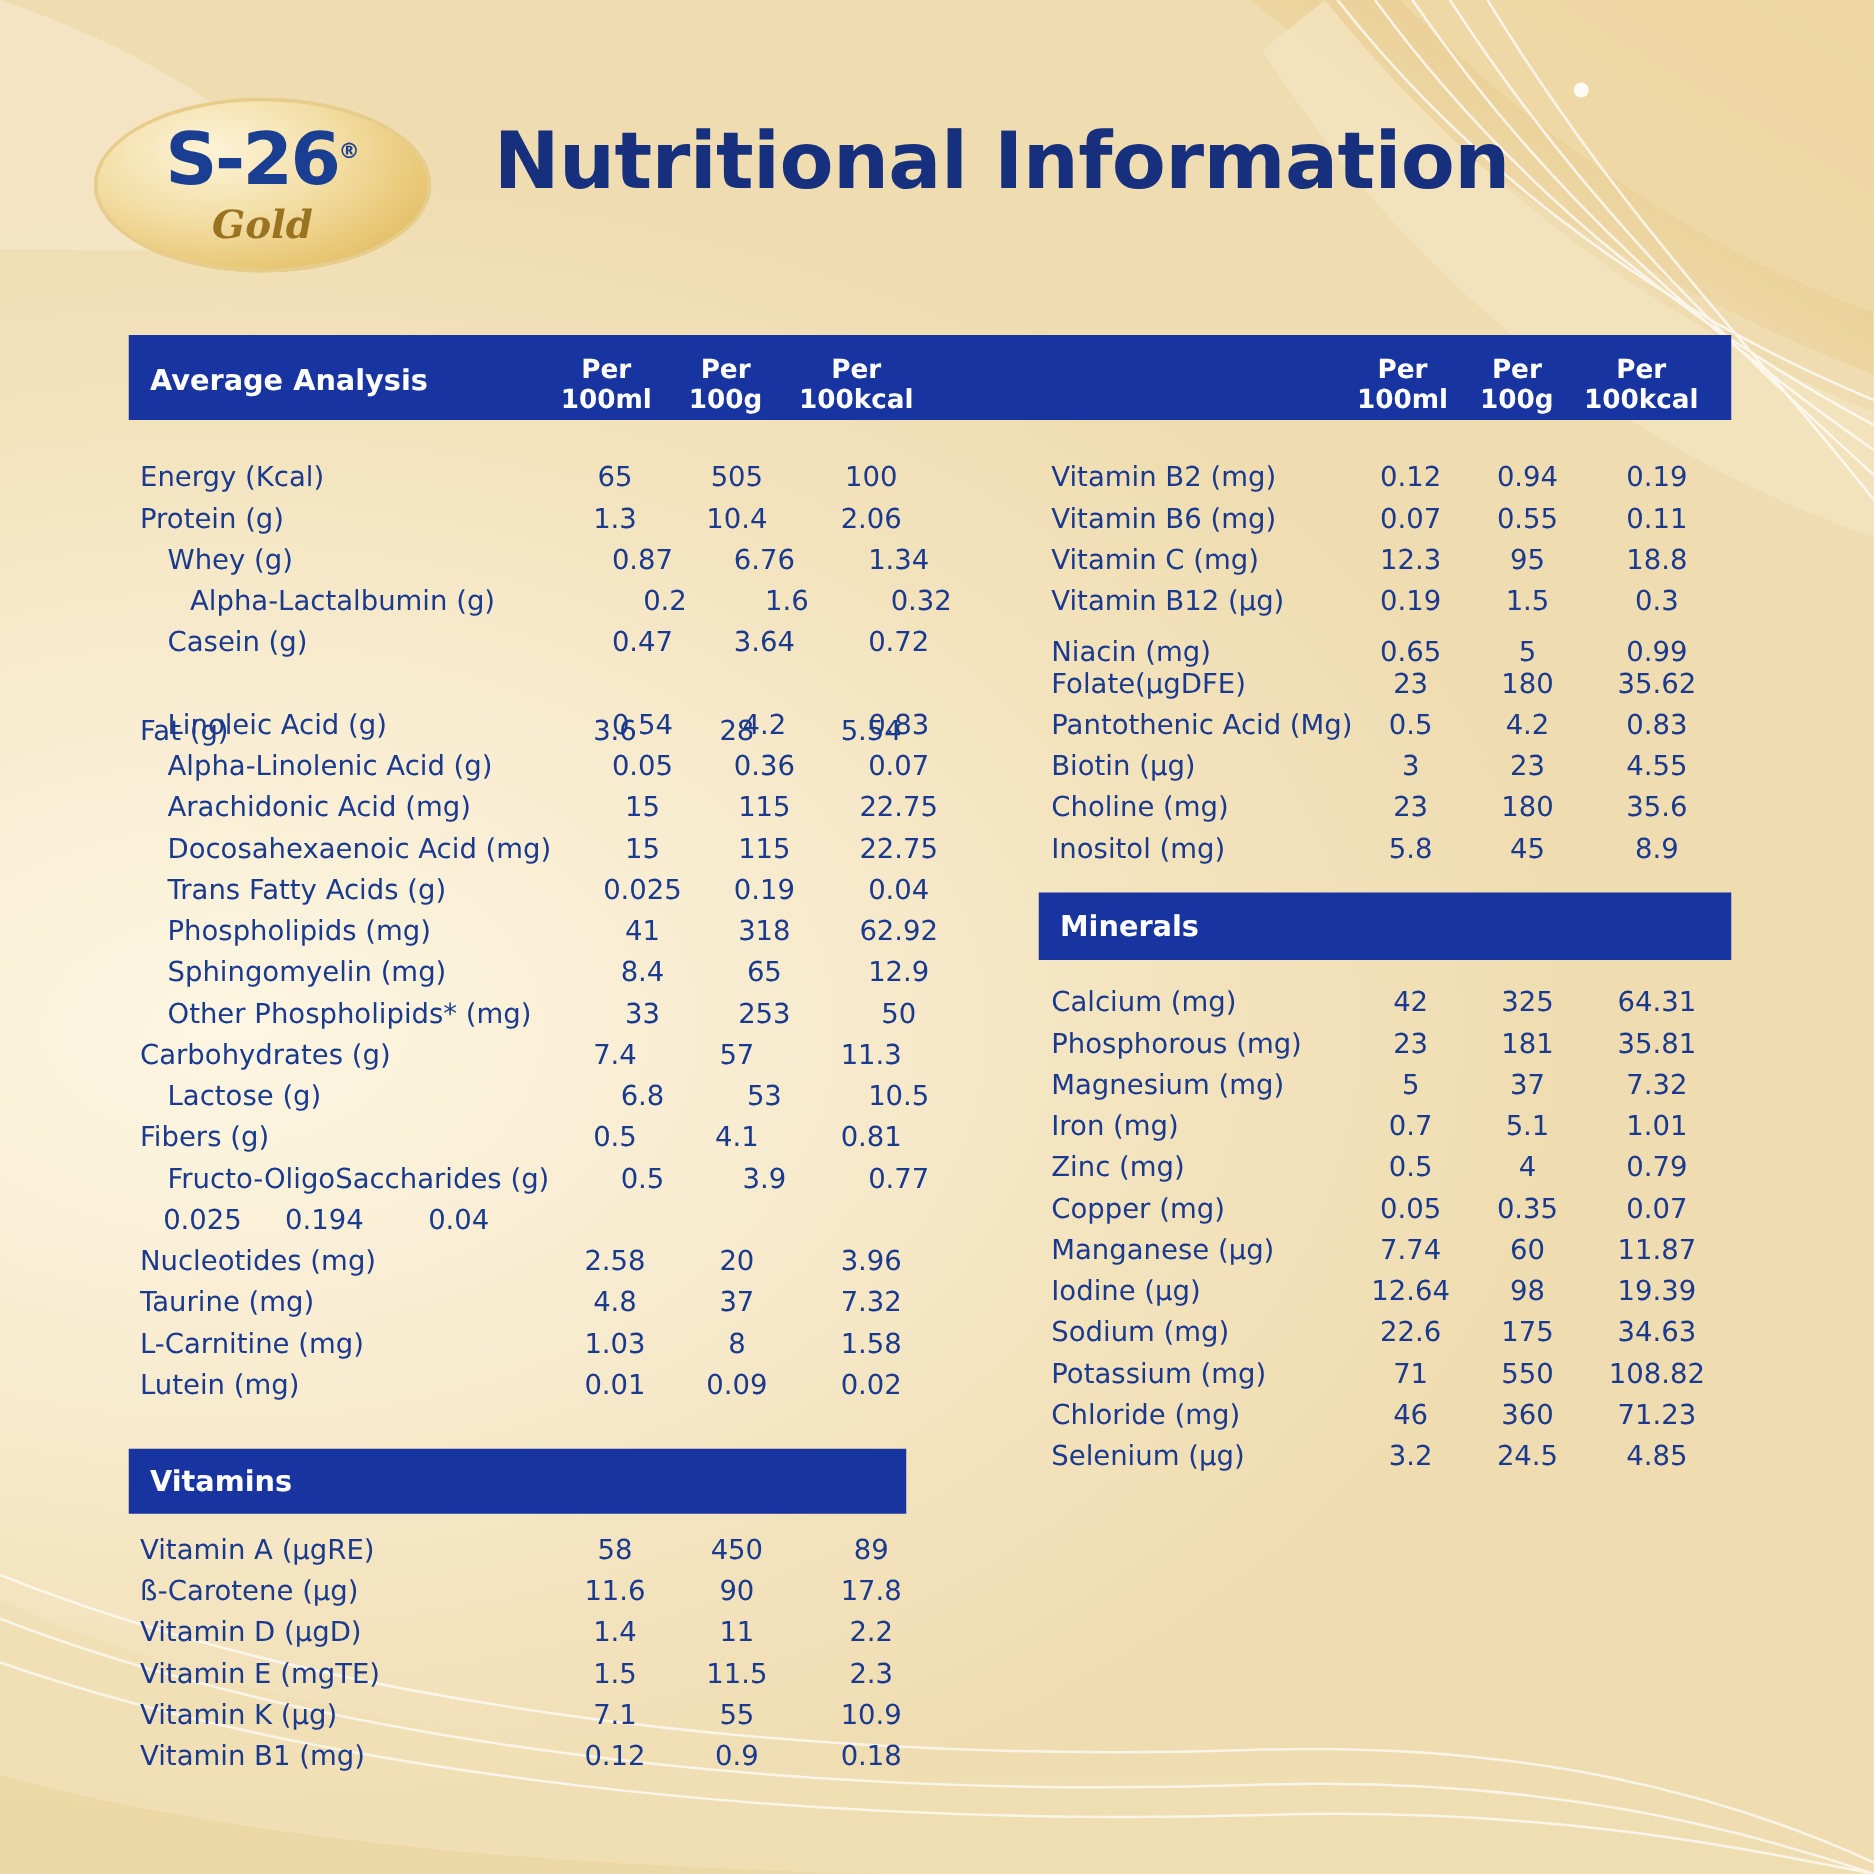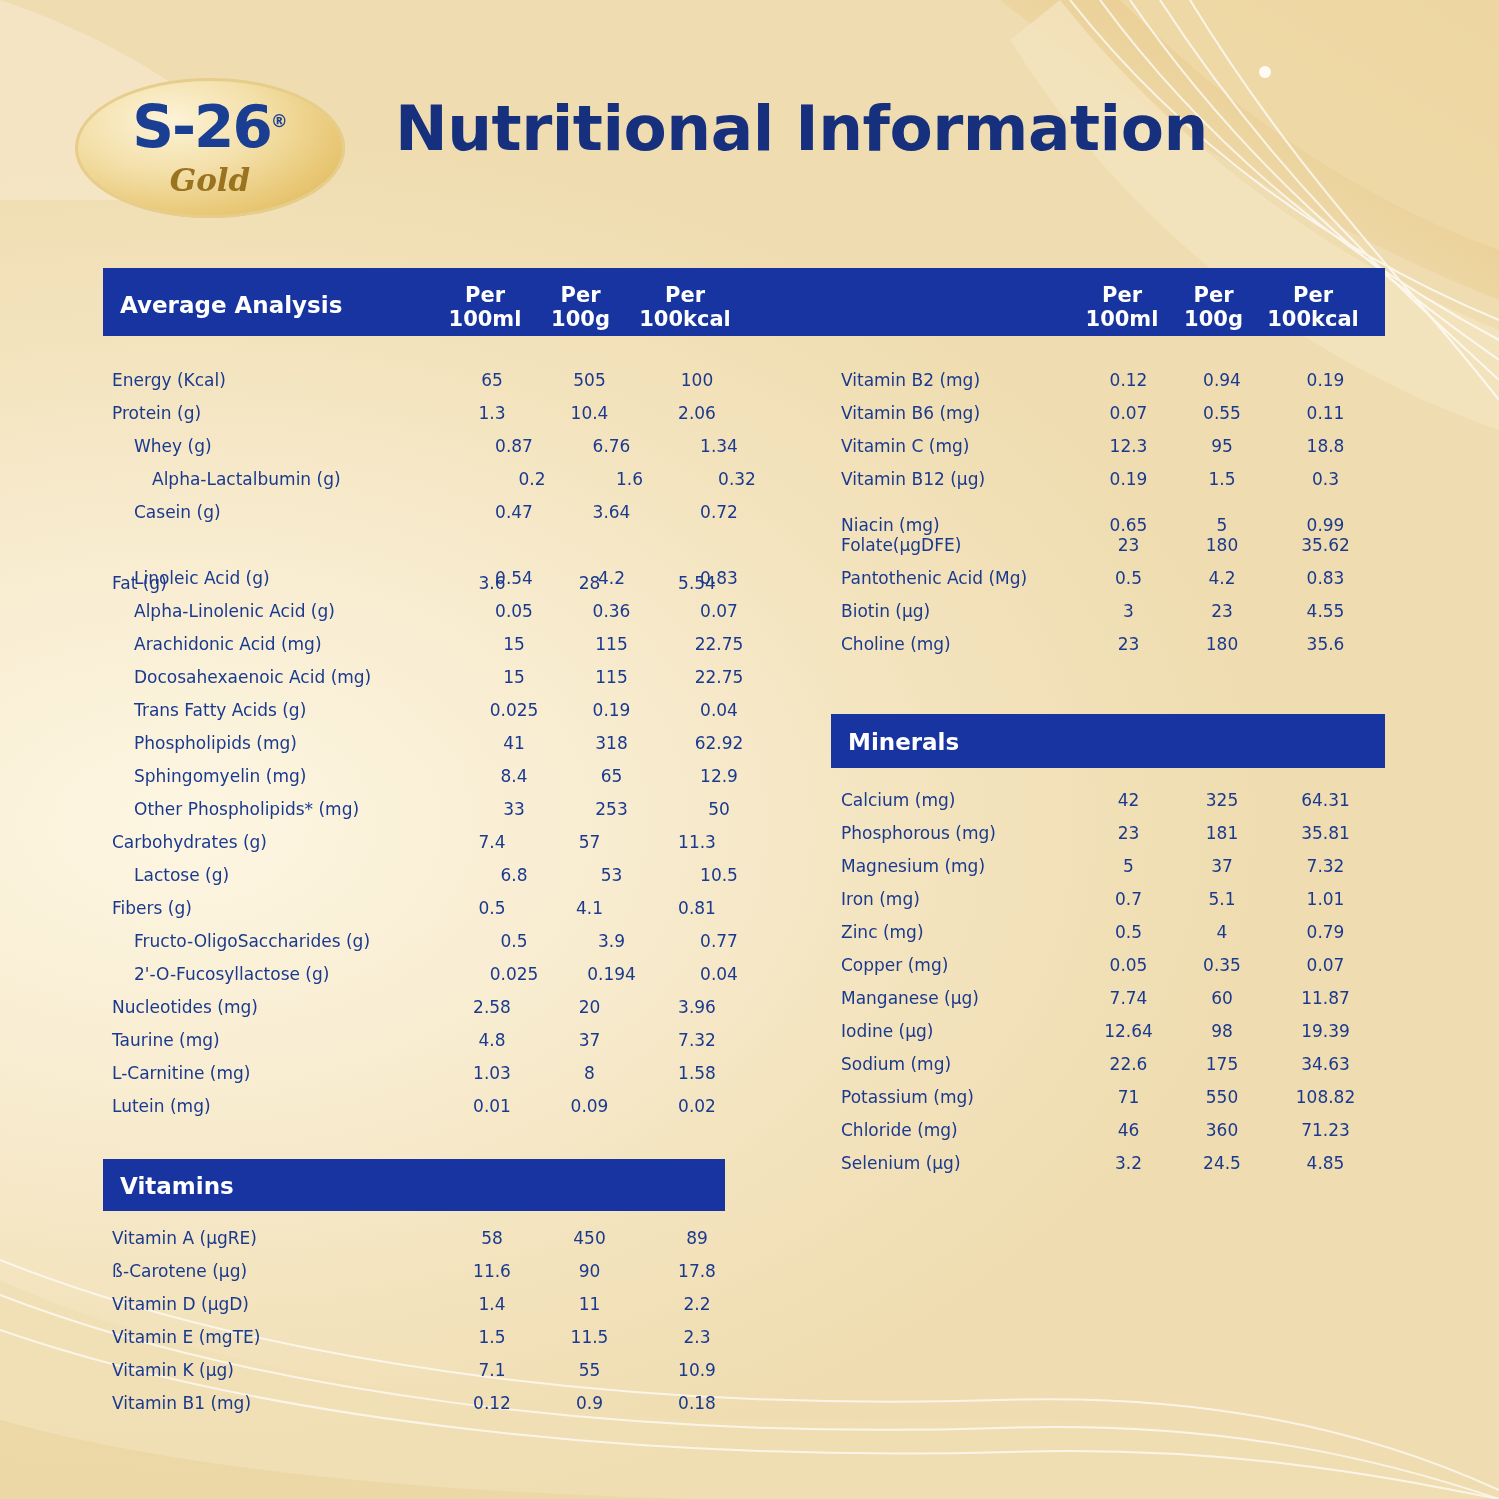--- a/index.html
+++ b/index.html
@@ -113,21 +113,21 @@
 
   
   .rows {
     position: absolute;
     color: #1a3a8f;
   }
   .row {
     display: flex;
     align-items: baseline;
     height: 33px;
-    font-size: 17px;
+    font-size: 22px;
     color: #1a3a8f;
   }
   .row .label {
     flex: 0 0 auto;
     white-space: nowrap;
   }
   .row .v {
     flex: 0 0 auto;
     text-align: center;
     white-space: nowrap;
@@ -308,21 +308,20 @@
         <div class="v" style="width: 95px;">4.1</div>
         <div class="v" style="width: 120px;">0.81</div>
       </div>
       <div class="row" style="height: 33px;">
         <div class="label indent1" style="width: 330px;">Fructo-OligoSaccharides (g)</div>
         <div class="v" style="width: 100px;">0.5</div>
         <div class="v" style="width: 95px;">3.9</div>
         <div class="v" style="width: 120px;">0.77</div>
       </div>
       <div class="row" style="height: 33px;">
-        <div class="label indent1" style="width: 330px;">2'-O-Fucosyllactose (g)</div>
         <div class="v" style="width: 100px;">0.025</div>
         <div class="v" style="width: 95px;">0.194</div>
         <div class="v" style="width: 120px;">0.04</div>
       </div>
       <div class="row" style="height: 33px;">
         <div class="label" style="width: 330px;">Nucleotides (mg)</div>
         <div class="v" style="width: 100px;">2.58</div>
         <div class="v" style="width: 95px;">20</div>
         <div class="v" style="width: 120px;">3.96</div>
       </div>
@@ -436,20 +435,26 @@
         <div class="v" style="width: 95px;">3</div>
         <div class="v" style="width: 92px;">23</div>
         <div class="v" style="width: 115px;">4.55</div>
       </div>
       <div class="row" style="height: 33px;">
         <div class="label" style="width: 240px;">Choline (mg)</div>
         <div class="v" style="width: 95px;">23</div>
         <div class="v" style="width: 92px;">180</div>
         <div class="v" style="width: 115px;">35.6</div>
       </div>
+      <div class="row" style="height: 33px;">
+        <div class="label" style="width: 240px;">Inositol (mg)</div>
+        <div class="v" style="width: 95px;">5.8</div>
+        <div class="v" style="width: 92px;">45</div>
+        <div class="v" style="width: 115px;">8.9</div>
+      </div>
     </div>
 
   <div class="band" style="left:831px; top:714px; width:554px; height:54px;"></div>
   <div class="band-title" style="left:848px; top:729px;">Minerals</div>
 
   <div class="rows" id="rows-minerals" style="left:841px; top:790px; width:545px;">
       <div class="row" style="height: 33px;">
         <div class="label" style="width: 240px;">Calcium (mg)</div>
         <div class="v" style="width: 95px;">42</div>
         <div class="v" style="width: 92px;">325</div>

